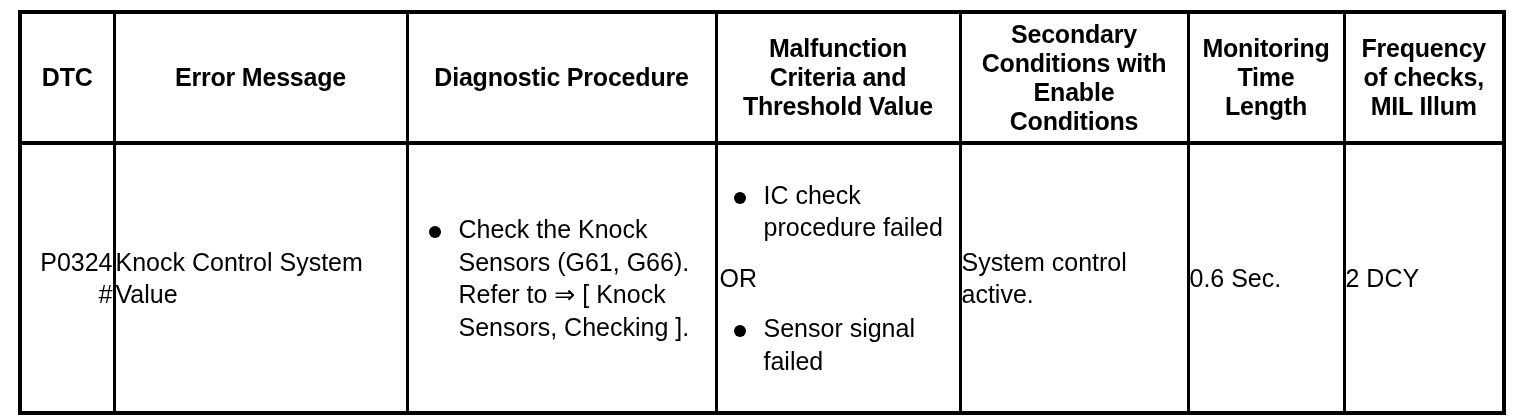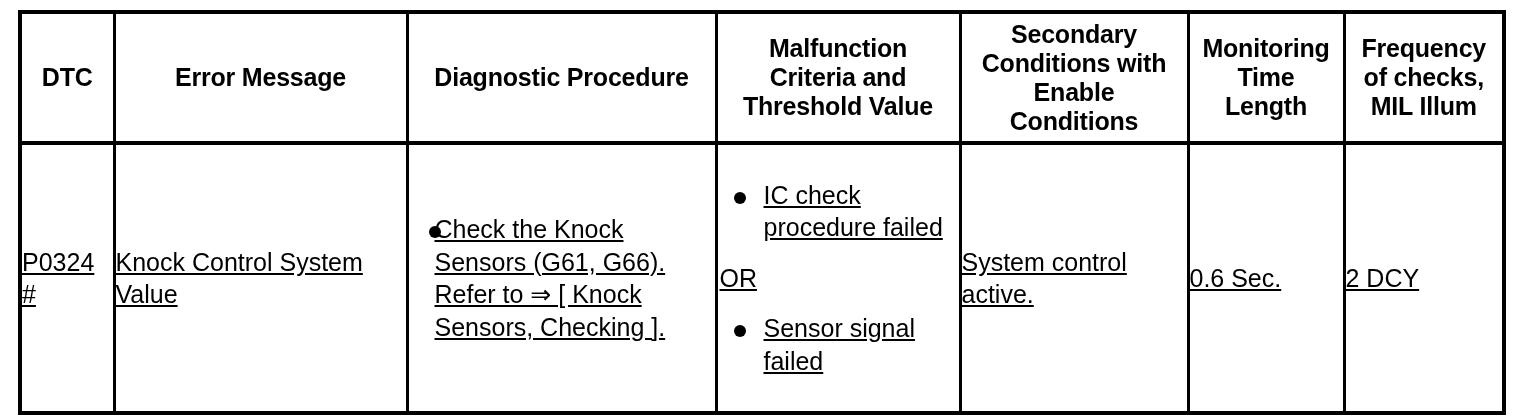--- a/index.html
+++ b/index.html
@@ -55,29 +55,28 @@
     padding: 2px 4px;
   }
 
   
   tr.body-row td {
     height: 266px;
     font-weight: normal;
     font-size: 25px;
     line-height: 1.30;
     vertical-align: middle;
-    text-decoration: underline;
   }
 
   .cell-pad {
     padding: 0 6px 0 8px;
   }
 
   .cell-center {
-    text-align: left;
+    text-align: right;
     padding: 0 4px;
   }
 
   
   ul.bullets {
     list-style: none;
     margin: 0;
     padding: 0;
   }
   ul.bullets li {
@@ -97,21 +96,21 @@
 
   .or-text {
     margin: 18px 0 18px 0;
     padding-left: 2px;
   }
 
   .mc-block ul.bullets li { padding-left: 46px; }
   .mc-block ul.bullets li .bullet-dot { left: 16px; }
 
   .dp-block { padding-left: 2px; }
-  .dp-block ul.bullets li { padding-left: 24px; }
+  .dp-block ul.bullets li { padding-left: 48px; }
   .dp-block ul.bullets li .bullet-dot { left: 18px; }
 
   .nowrap-line { white-space: nowrap; }
 
   
 </style>
 </head>
 <body>
 
 <div class="sheet">

